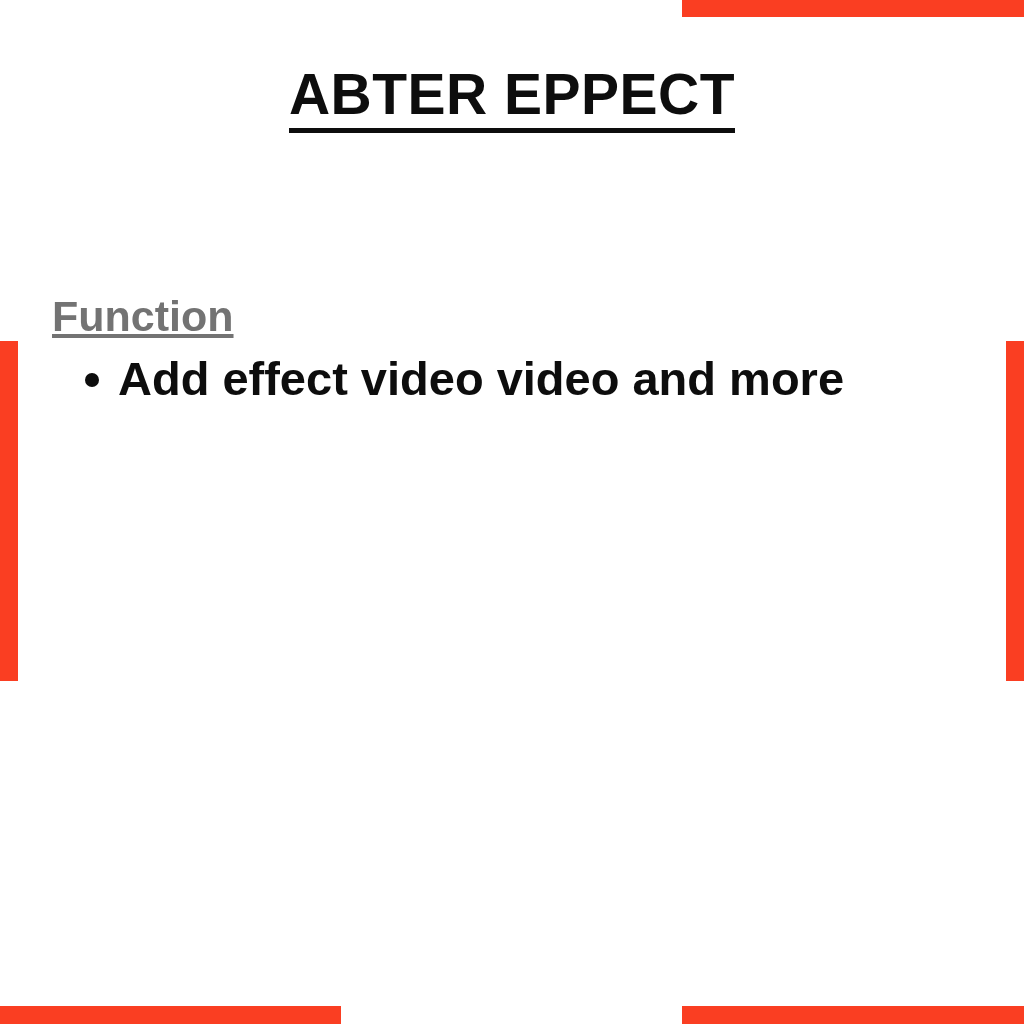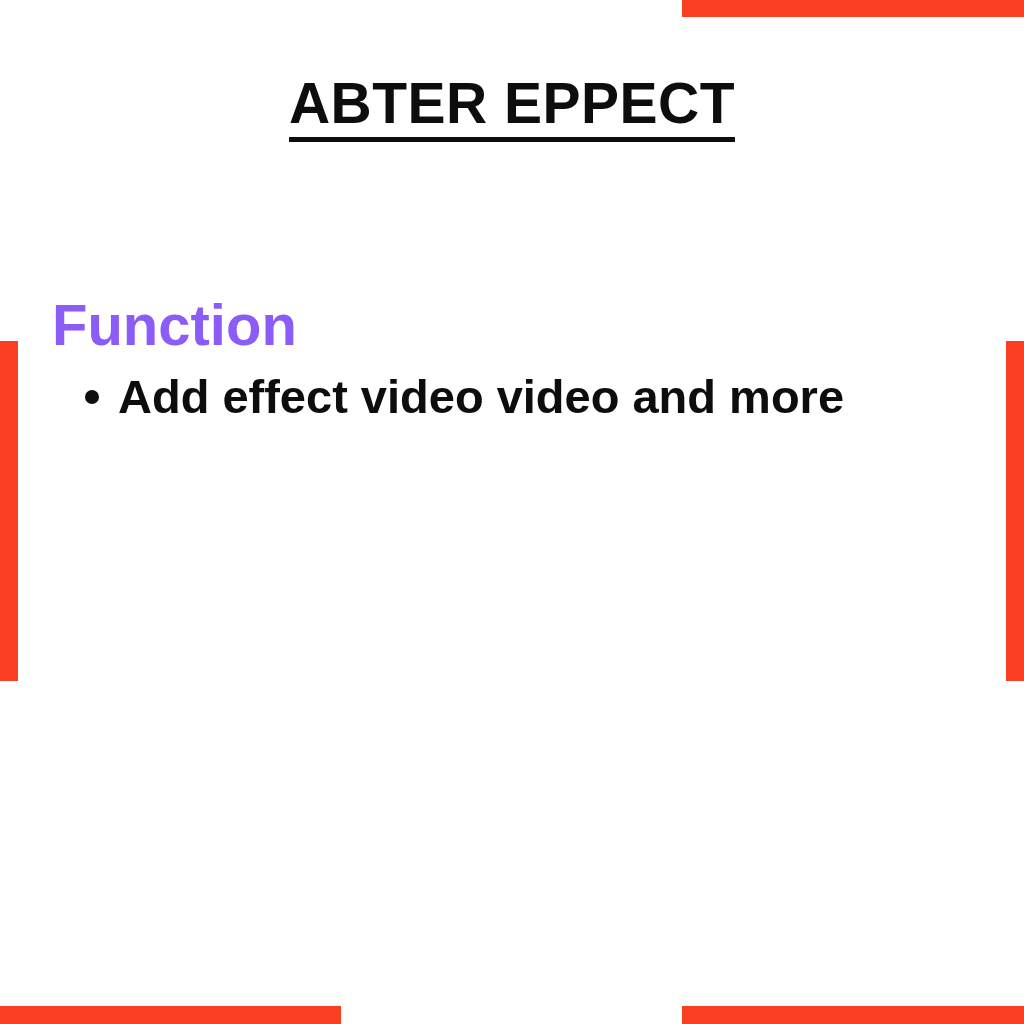--- a/index.html
+++ b/index.html
@@ -50,21 +50,21 @@
     left: 682px;
     top: 1006px;
     width: 342px;
     height: 18px;
   }
 
   
   .title-wrap {
     position: absolute;
     left: 0;
-    top: 37px;
+    top: 28px;
     width: 1024px;
     text-align: center;
   }
   .title {
     display: inline-block;
     font-size: 57px;
     font-weight: 700;
     color: #0d0d0d;
     letter-spacing: 0.5px;
     line-height: 1.0;
@@ -73,25 +73,26 @@
   }
 
   
   .content {
     position: absolute;
     left: 52px;
     top: 292px;
     width: 900px;
   }
   .section-heading {
-    font-size: 58px;
+    font-size: 43px;
     font-weight: 700;
-    color: #8b5cf6;
+    color: #737373;
     line-height: 1.15;
     margin: 0;
+    text-decoration: underline;
   }
   .bullet-list {
     list-style: none;
     margin: 10px 0 0 0;
     padding: 0;
   }
   .bullet-item {
     position: relative;
     padding-left: 66px;
     font-size: 47px;

